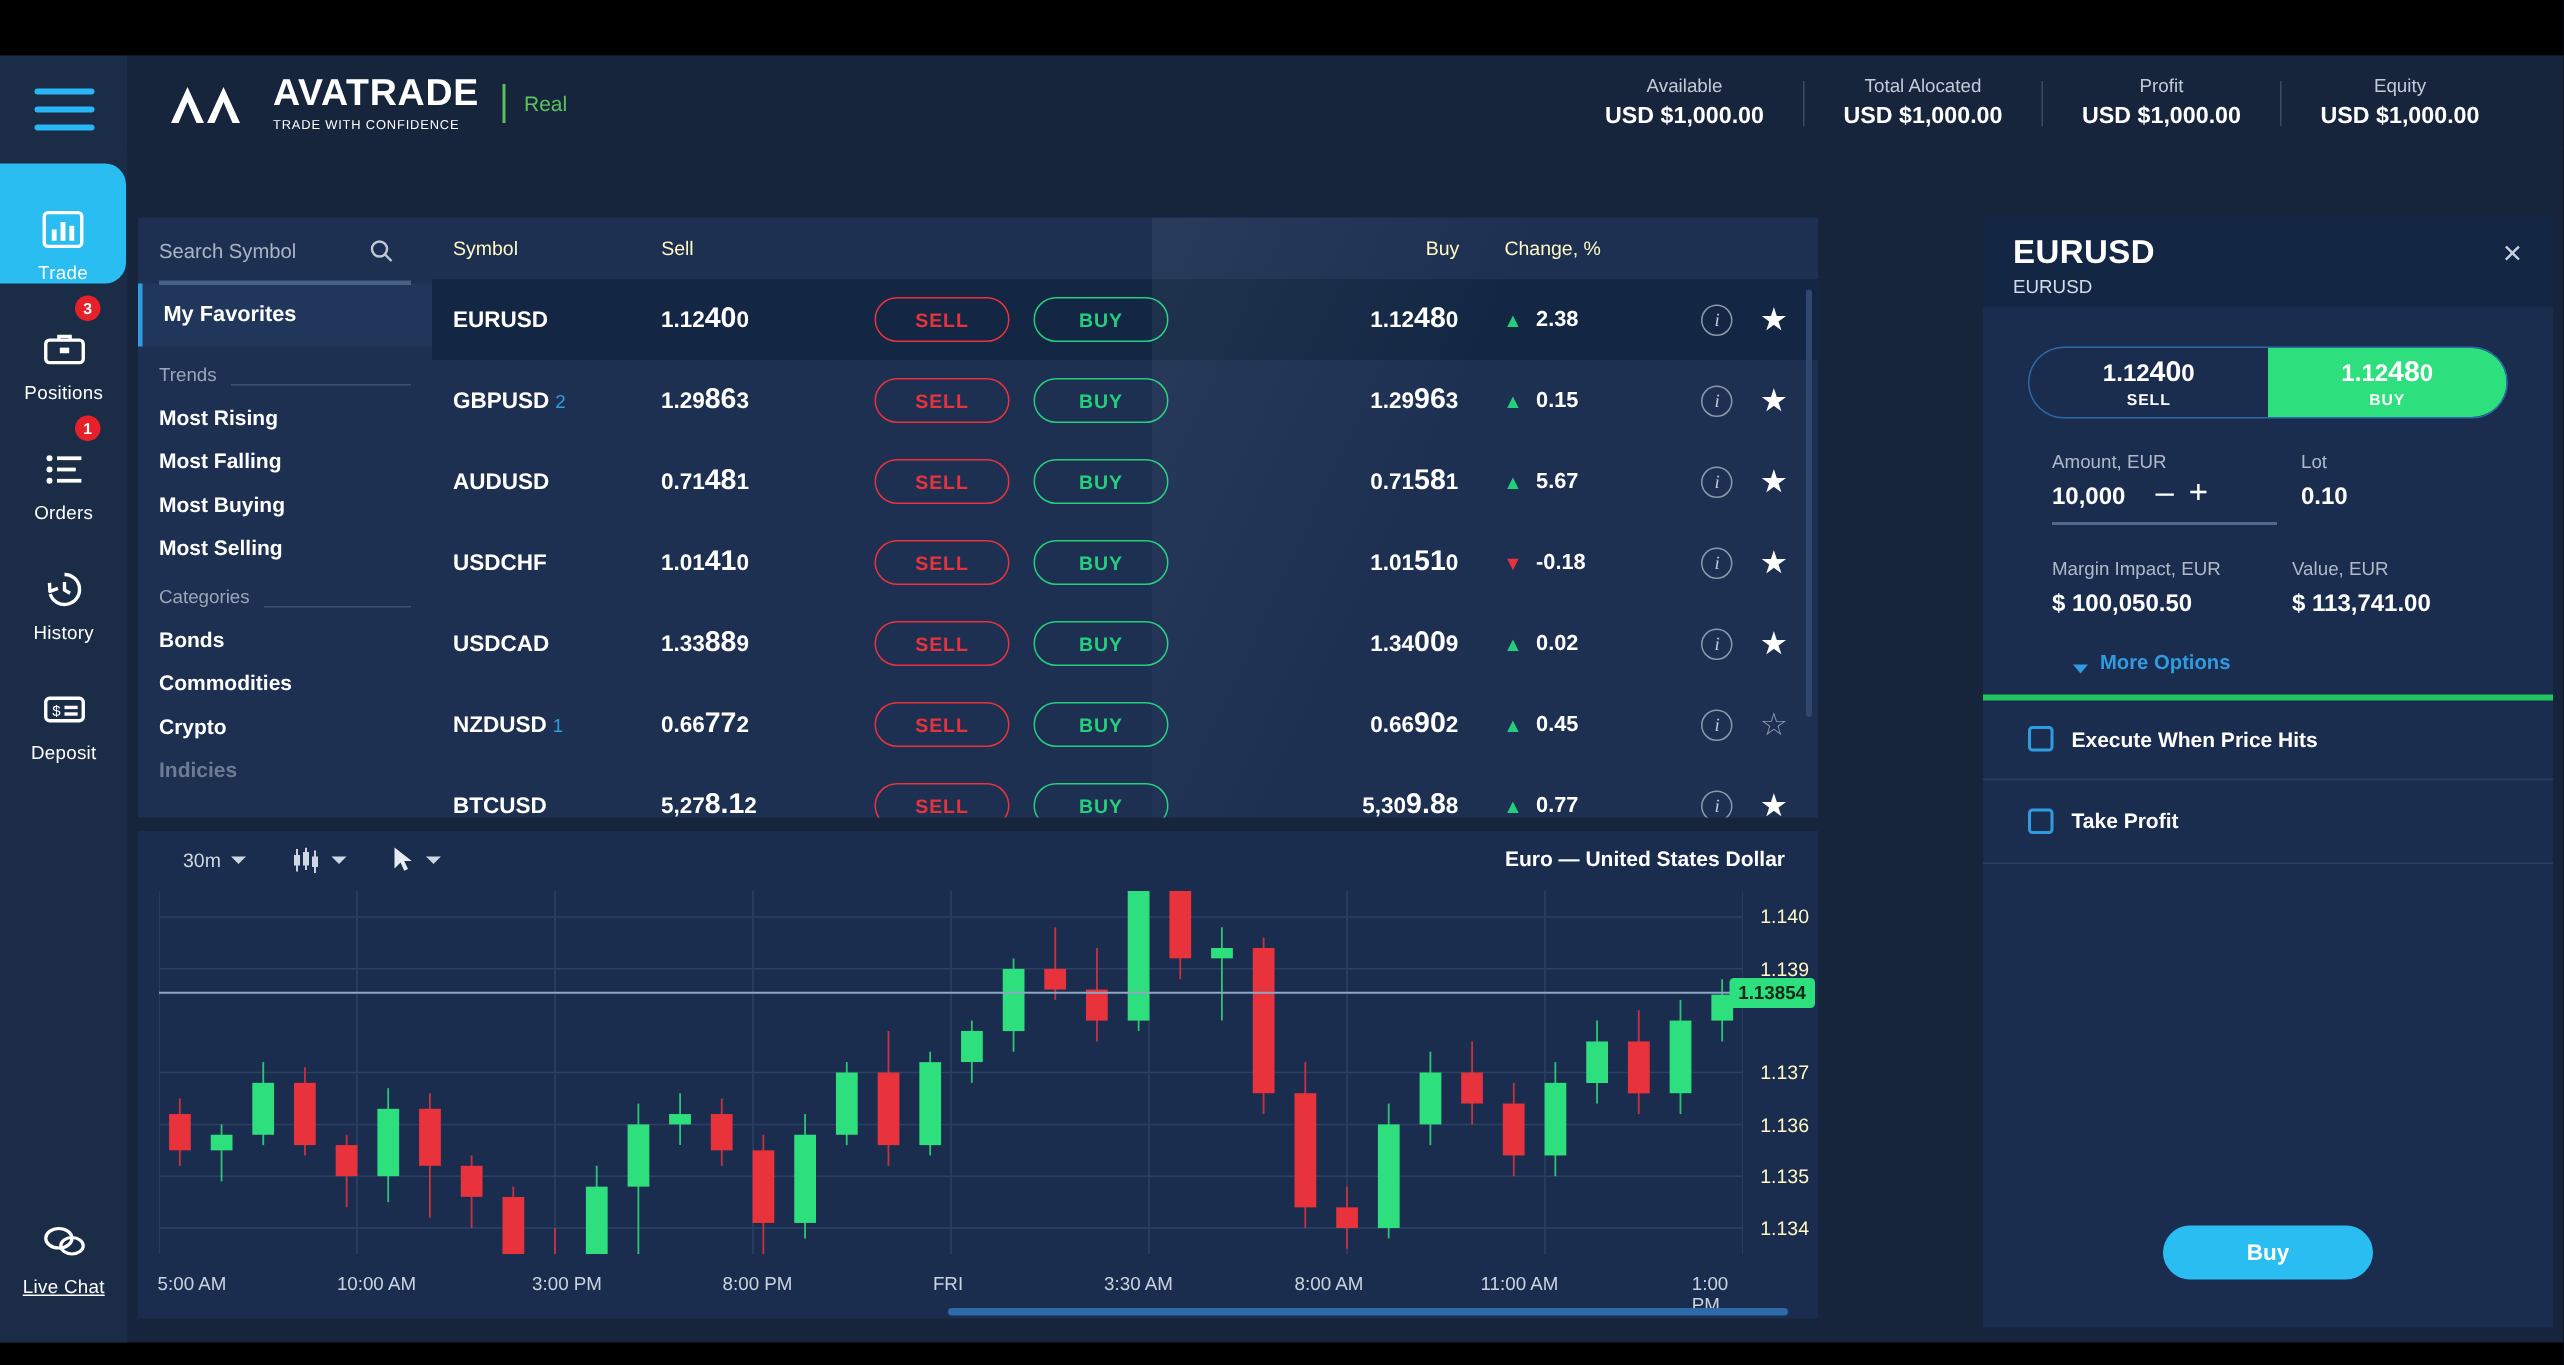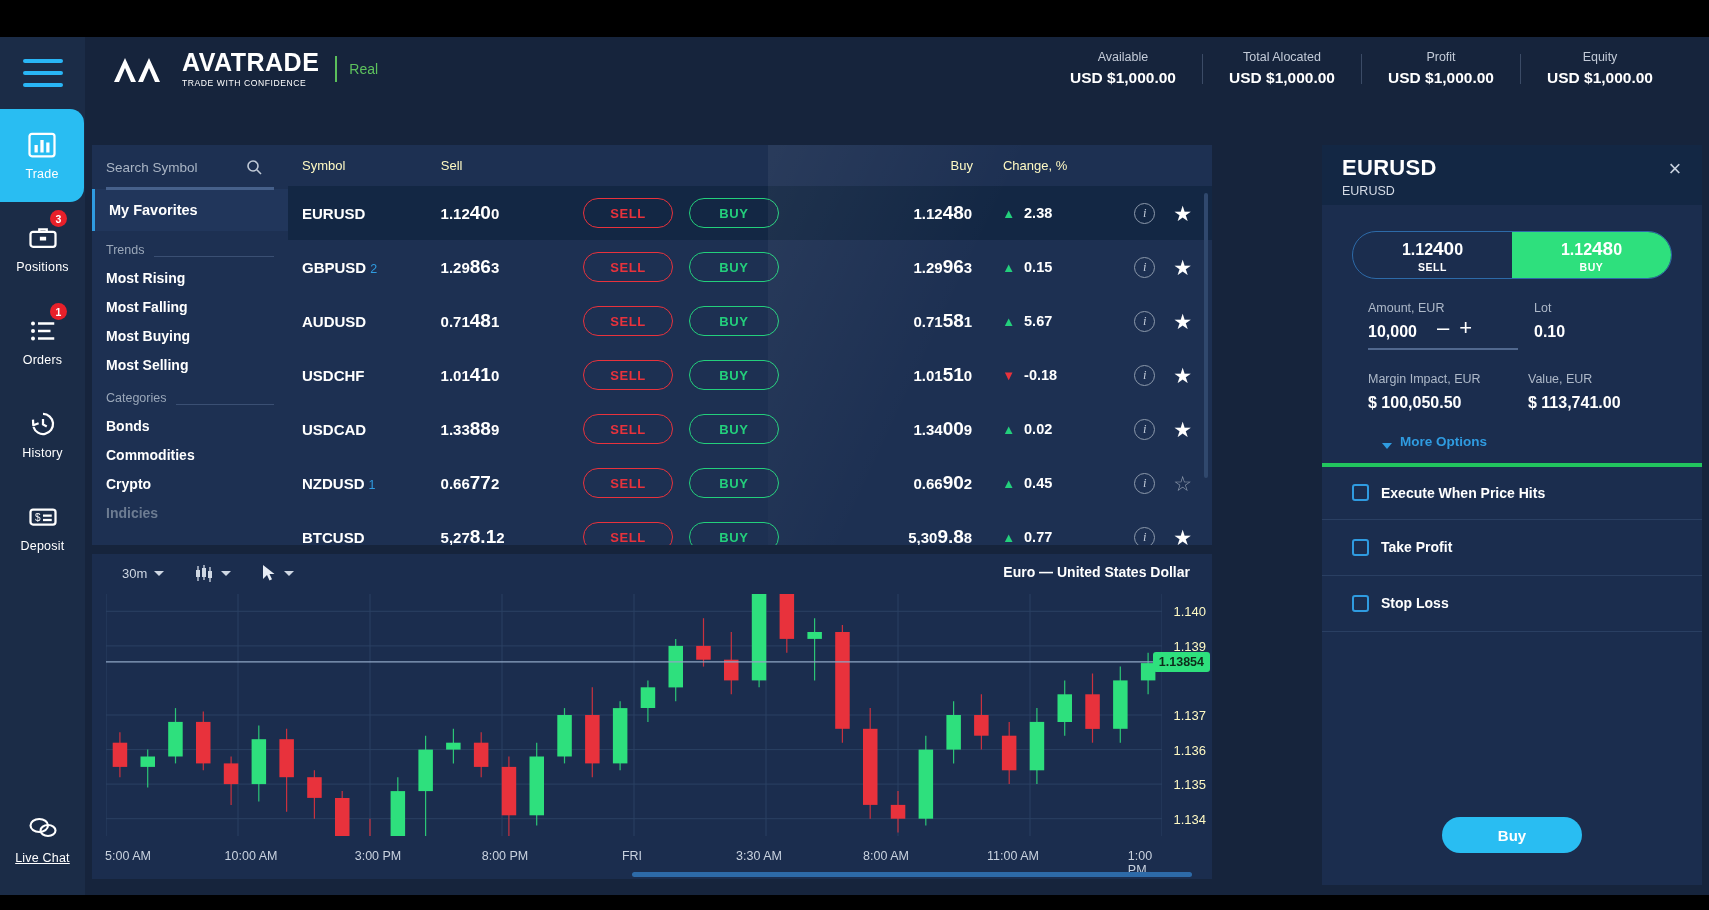--- a/index.html
+++ b/index.html
@@ -20,22 +20,22 @@
     position: absolute; left: 0; top: 0;
     width: 85px; height: 858px;
     background: #1b2c47;
     display: flex; flex-direction: column; align-items: center;
   }
   .burger { margin-top: 22px; width: 40px; height: 28px;
     display: flex; flex-direction: column; justify-content: space-between; cursor: pointer; }
   .burger span { display: block; height: 4px; border-radius: 2px; background: #29b6f6; }
   .side-items { margin-top: 22px; width: 100%; }
   .side-item {
-    position: relative; width: 85px; height: 93px;
-    display: flex; flex-direction: column; align-items: center; justify-content: center;
+    position: relative; width: 85px; height: 80px;
+    display: flex; flex-direction: column; align-items: center; justify-content: flex-end;
     color: #ffffff; cursor: pointer;
   }
   .side-item.active { background: #29bdf2; border-radius: 0 14px 14px 0; width: 84px; }
   .side-ico { width: 30px; height: 30px; display: block; }
   .side-lbl { font-size: 12.5px; margin-top: 7px; letter-spacing: .2px; }
   .badge {
     position: absolute; top: 8px; left: 50px;
     min-width: 17px; height: 17px; padding: 0 4px;
     background: #e8202a; color: #fff; border-radius: 9px;
     font-size: 10.5px; font-weight: bold;
@@ -673,23 +673,19 @@
 
     <div style="margin-top:14px;">
       <div class="opt-row">
         <span class="cbox"></span>
         <span class="opt-lbl">Execute When Price Hits</span>
       </div>
       <div class="opt-row">
         <span class="cbox"></span>
         <span class="opt-lbl">Take Profit</span>
       </div>
-      <div class="opt-row">
-        <span class="cbox"></span>
-        <span class="opt-lbl">Stop Loss</span>
-      </div>
       <div class="opt-sep"></div>
     </div>
 
     <div class="buy-btn">Buy</div>
   </div>
 
 </div>
 
 </body></html>

